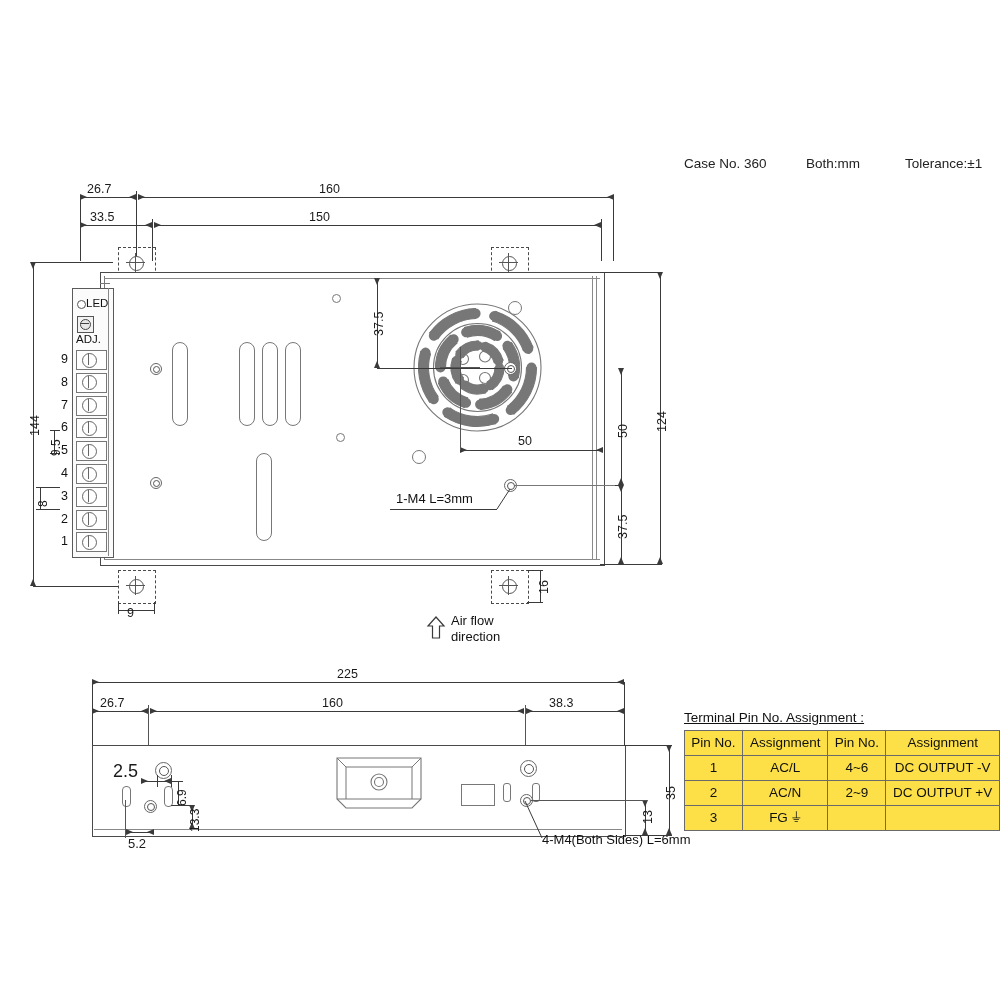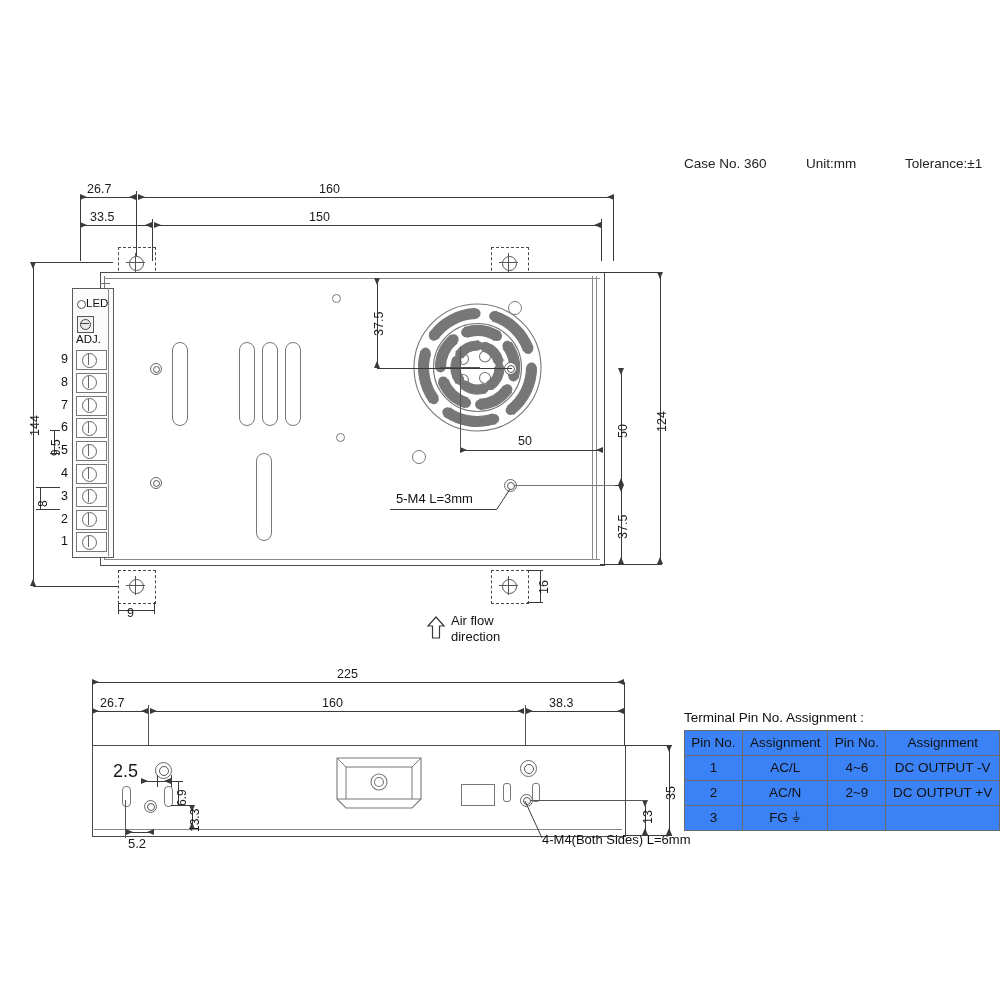--- a/index.html
+++ b/index.html
@@ -41,39 +41,39 @@
   
   .tb-frame{position:absolute;border:1px solid #5a5a5a;background:#fbfbfb;}
   .tb-cell{position:absolute;border:1px solid #777;background:#fff;}
   .tb-screw{position:absolute;border:1px solid #666;border-radius:50%;background:#fff;}
   .pinlbl{position:absolute;font-size:12.5px;text-align:right;width:16px;color:#111;}
 
   
   #fan{position:absolute;}
 
   
-  .tbl-cap{position:absolute;left:684px;top:710px;font-size:13.5px;color:#111;}
+  .tbl-cap{position:absolute;left:684px;top:710px;font-size:13.5px;color:#111;text-decoration:underline;}
   table.pin{position:absolute;left:684px;top:730px;border-collapse:collapse;
-            font-size:13.5px;color:#111;background:#3b82f6;}
+            font-size:13.5px;color:#111;background:#fde047;}
   table.pin th,table.pin td{border:1px solid #6a6a6a;padding:2px 6px;text-align:center;
             font-weight:normal;height:20px;line-height:20px;white-space:nowrap;}
   .c-pin{width:58px;}
   .c-asg{width:108px;}
   .c-pin2{width:58px;}
   .c-asg2{width:128px;}
 
   .afarrow{position:absolute;}
 </style>
 </head>
 <body>
 
 <div id="root">
 
   <div class="hdr-meta" id="m-case">Case No. 360</div>
-  <div class="hdr-meta" id="m-unit">Unit:mm</div>
+  <div class="hdr-meta" id="m-unit">Both:mm</div>
   <div class="hdr-meta" id="m-tol">Tolerance:±1</div>
 
   <div id="topview">
 
     <div class="ln h" style="left:80px;top:197px;width:56px;"></div>
     <div class="arw r" style="left:80px;top:194px;"></div>
     <div class="arw l" style="left:129px;top:194px;"></div>
     <div class="dimtxt" style="left:87px;top:182px;">26.7</div>
     <div class="ln v" style="left:80px;top:197px;height:64px;"></div>
     <div class="ln v" style="left:136px;top:191px;height:70px;"></div>
@@ -338,21 +338,21 @@
     <div class="arw u" style="left:618px;top:557px;"></div>
     <div class="dimtxt rot" style="left:616px;top:539px;">37.5</div>
 
     <div class="ln v" style="left:660px;top:272px;height:292px;"></div>
     <div class="arw d" style="left:657px;top:272px;"></div>
     <div class="arw u" style="left:657px;top:557px;"></div>
     <div class="ln h" style="left:600px;top:272px;width:62px;"></div>
     <div class="ln h" style="left:600px;top:564px;width:62px;"></div>
     <div class="dimtxt rot" style="left:655px;top:432px;">124</div>
 
-    <div class="note" style="left:396px;top:491px;">5-M4 L=3mm</div>
+    <div class="note" style="left:396px;top:491px;">1-M4 L=3mm</div>
     <div class="ln h" style="left:390px;top:509px;width:107px;"></div>
     <svg style="position:absolute;left:490px;top:484px;" width="30" height="30">
       <path d="M7,25 L20,5" stroke="#3a3a3a" stroke-width="1" fill="none"></path>
     </svg>
     <div class="ln h" style="left:515px;top:485px;width:100px;background:#777;"></div>
 
     <div class="ln h" style="left:118px;top:610px;width:36px;"></div>
     <div class="ln v" style="left:118px;top:602px;height:12px;"></div>
     <div class="ln v" style="left:154px;top:602px;height:12px;"></div>
     <div class="dimtxt" style="left:127px;top:606px;">9</div>

